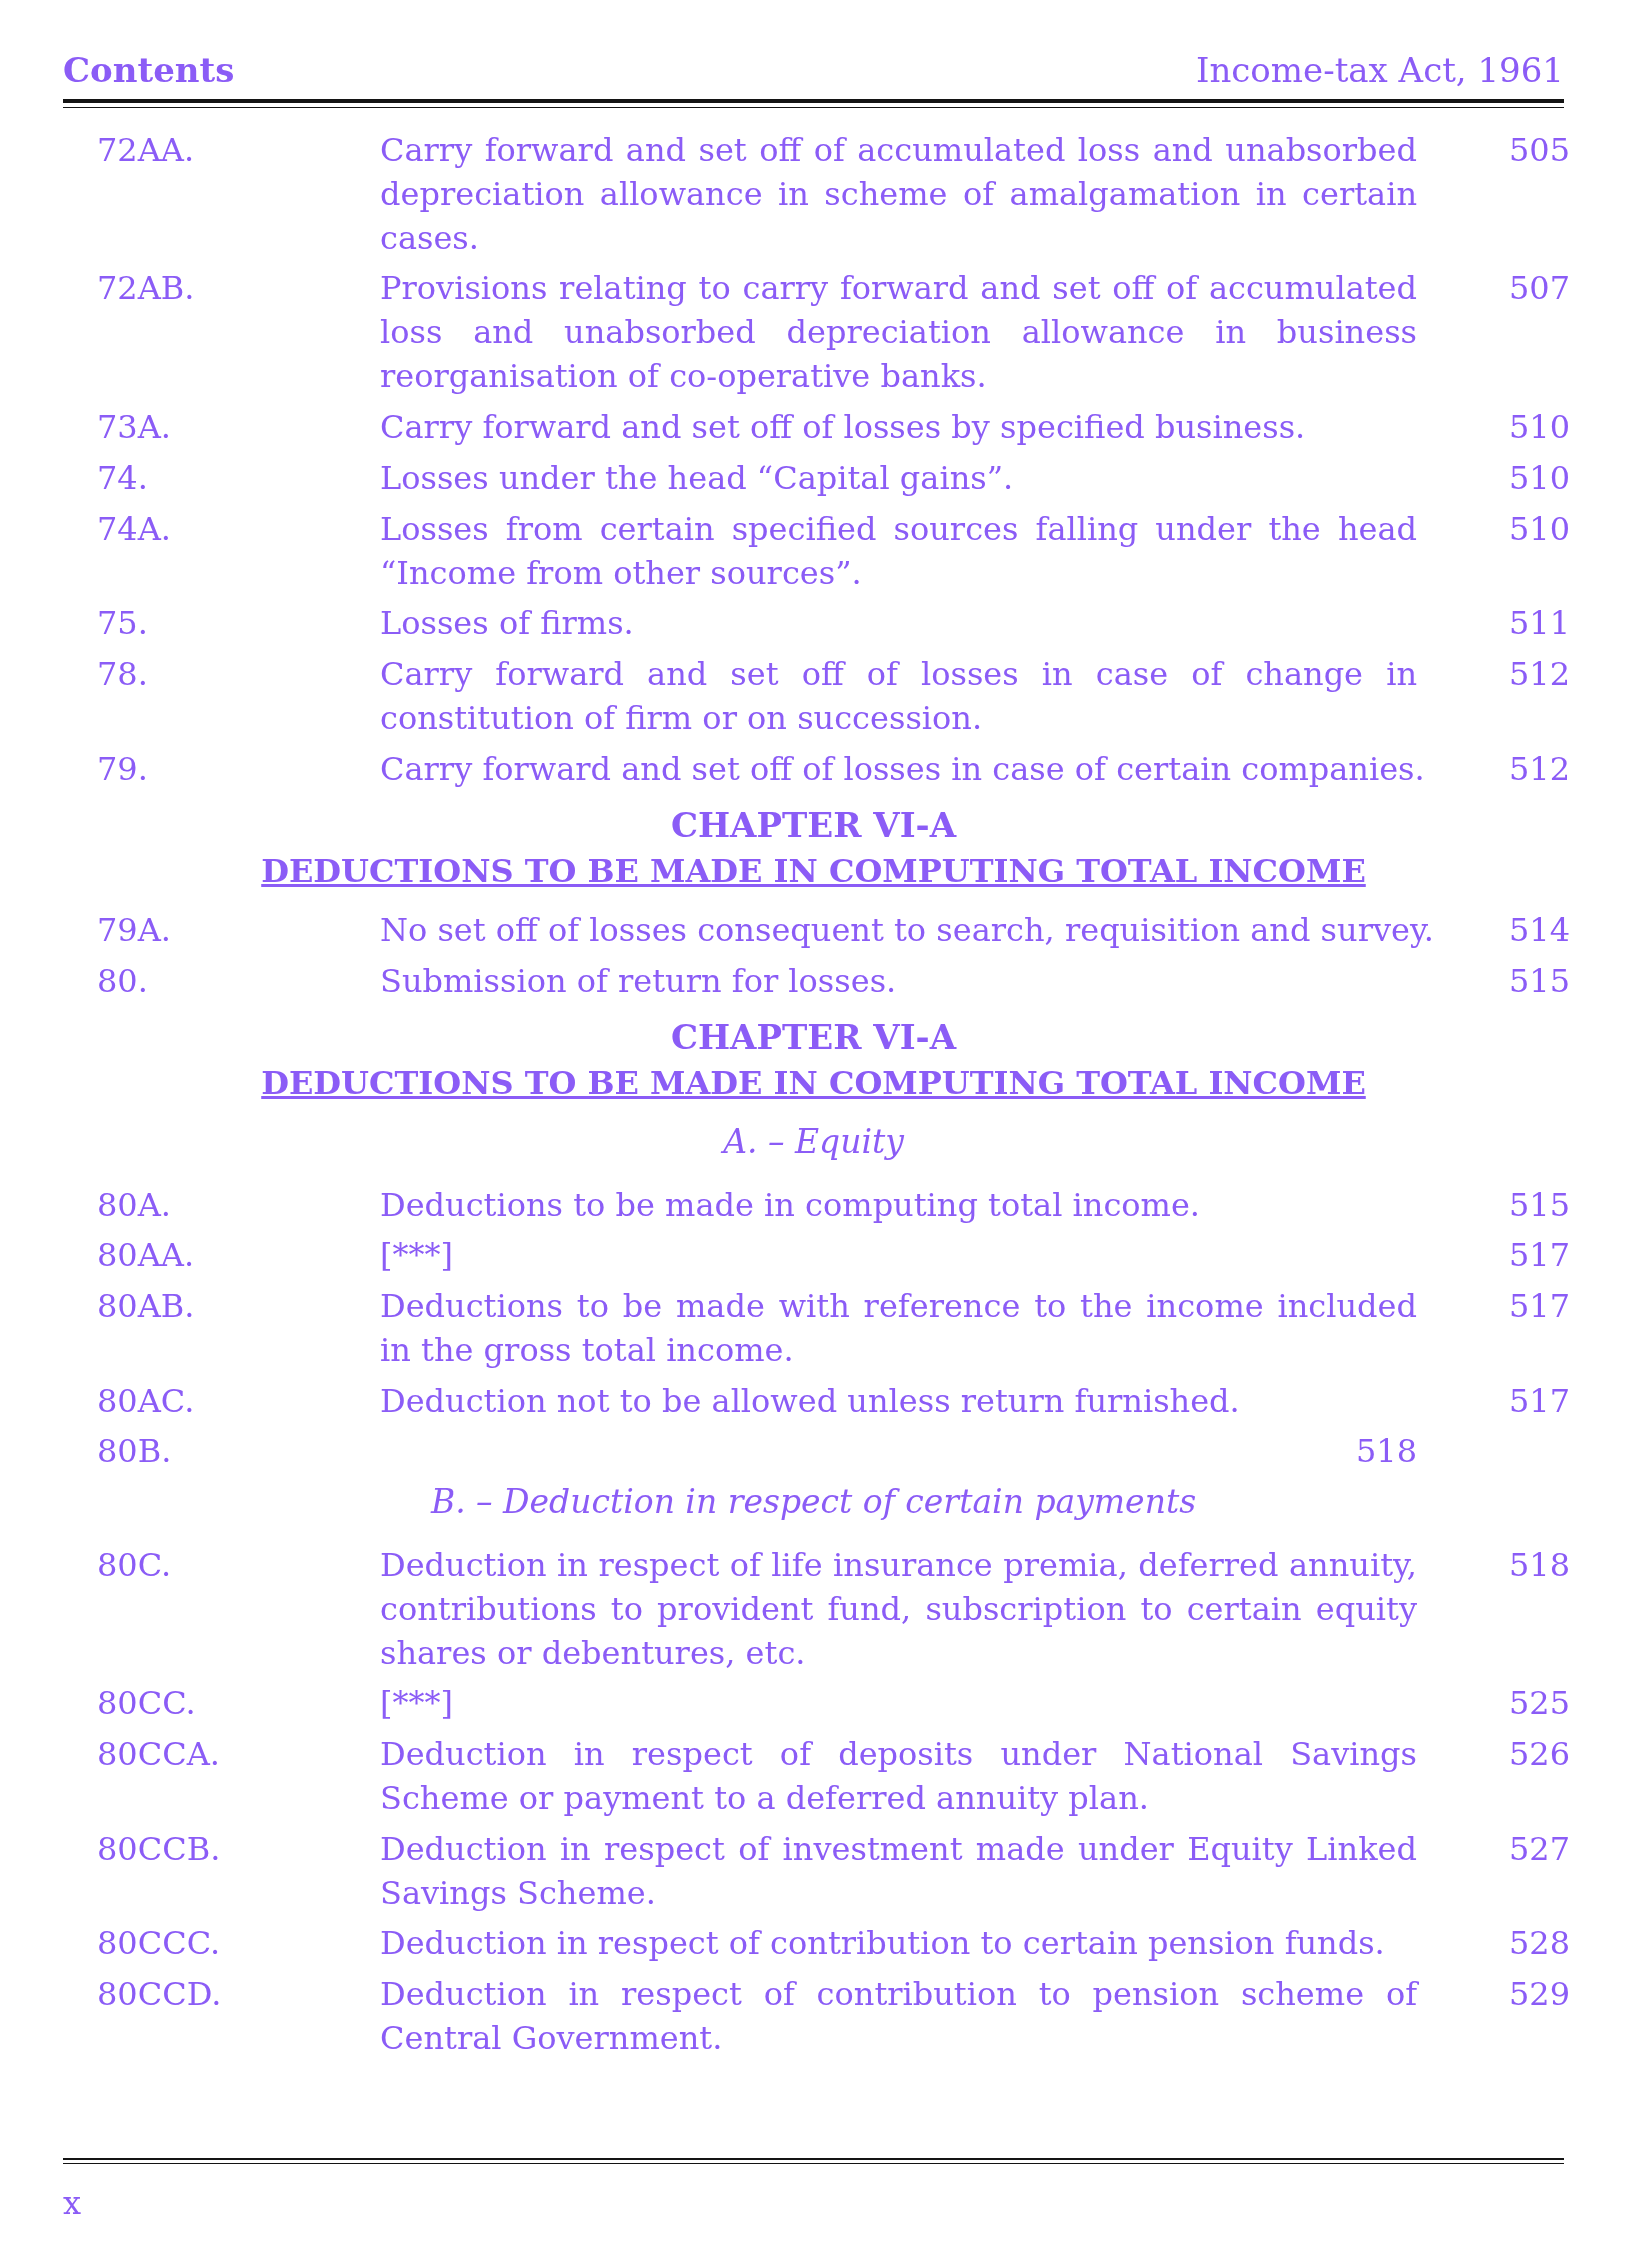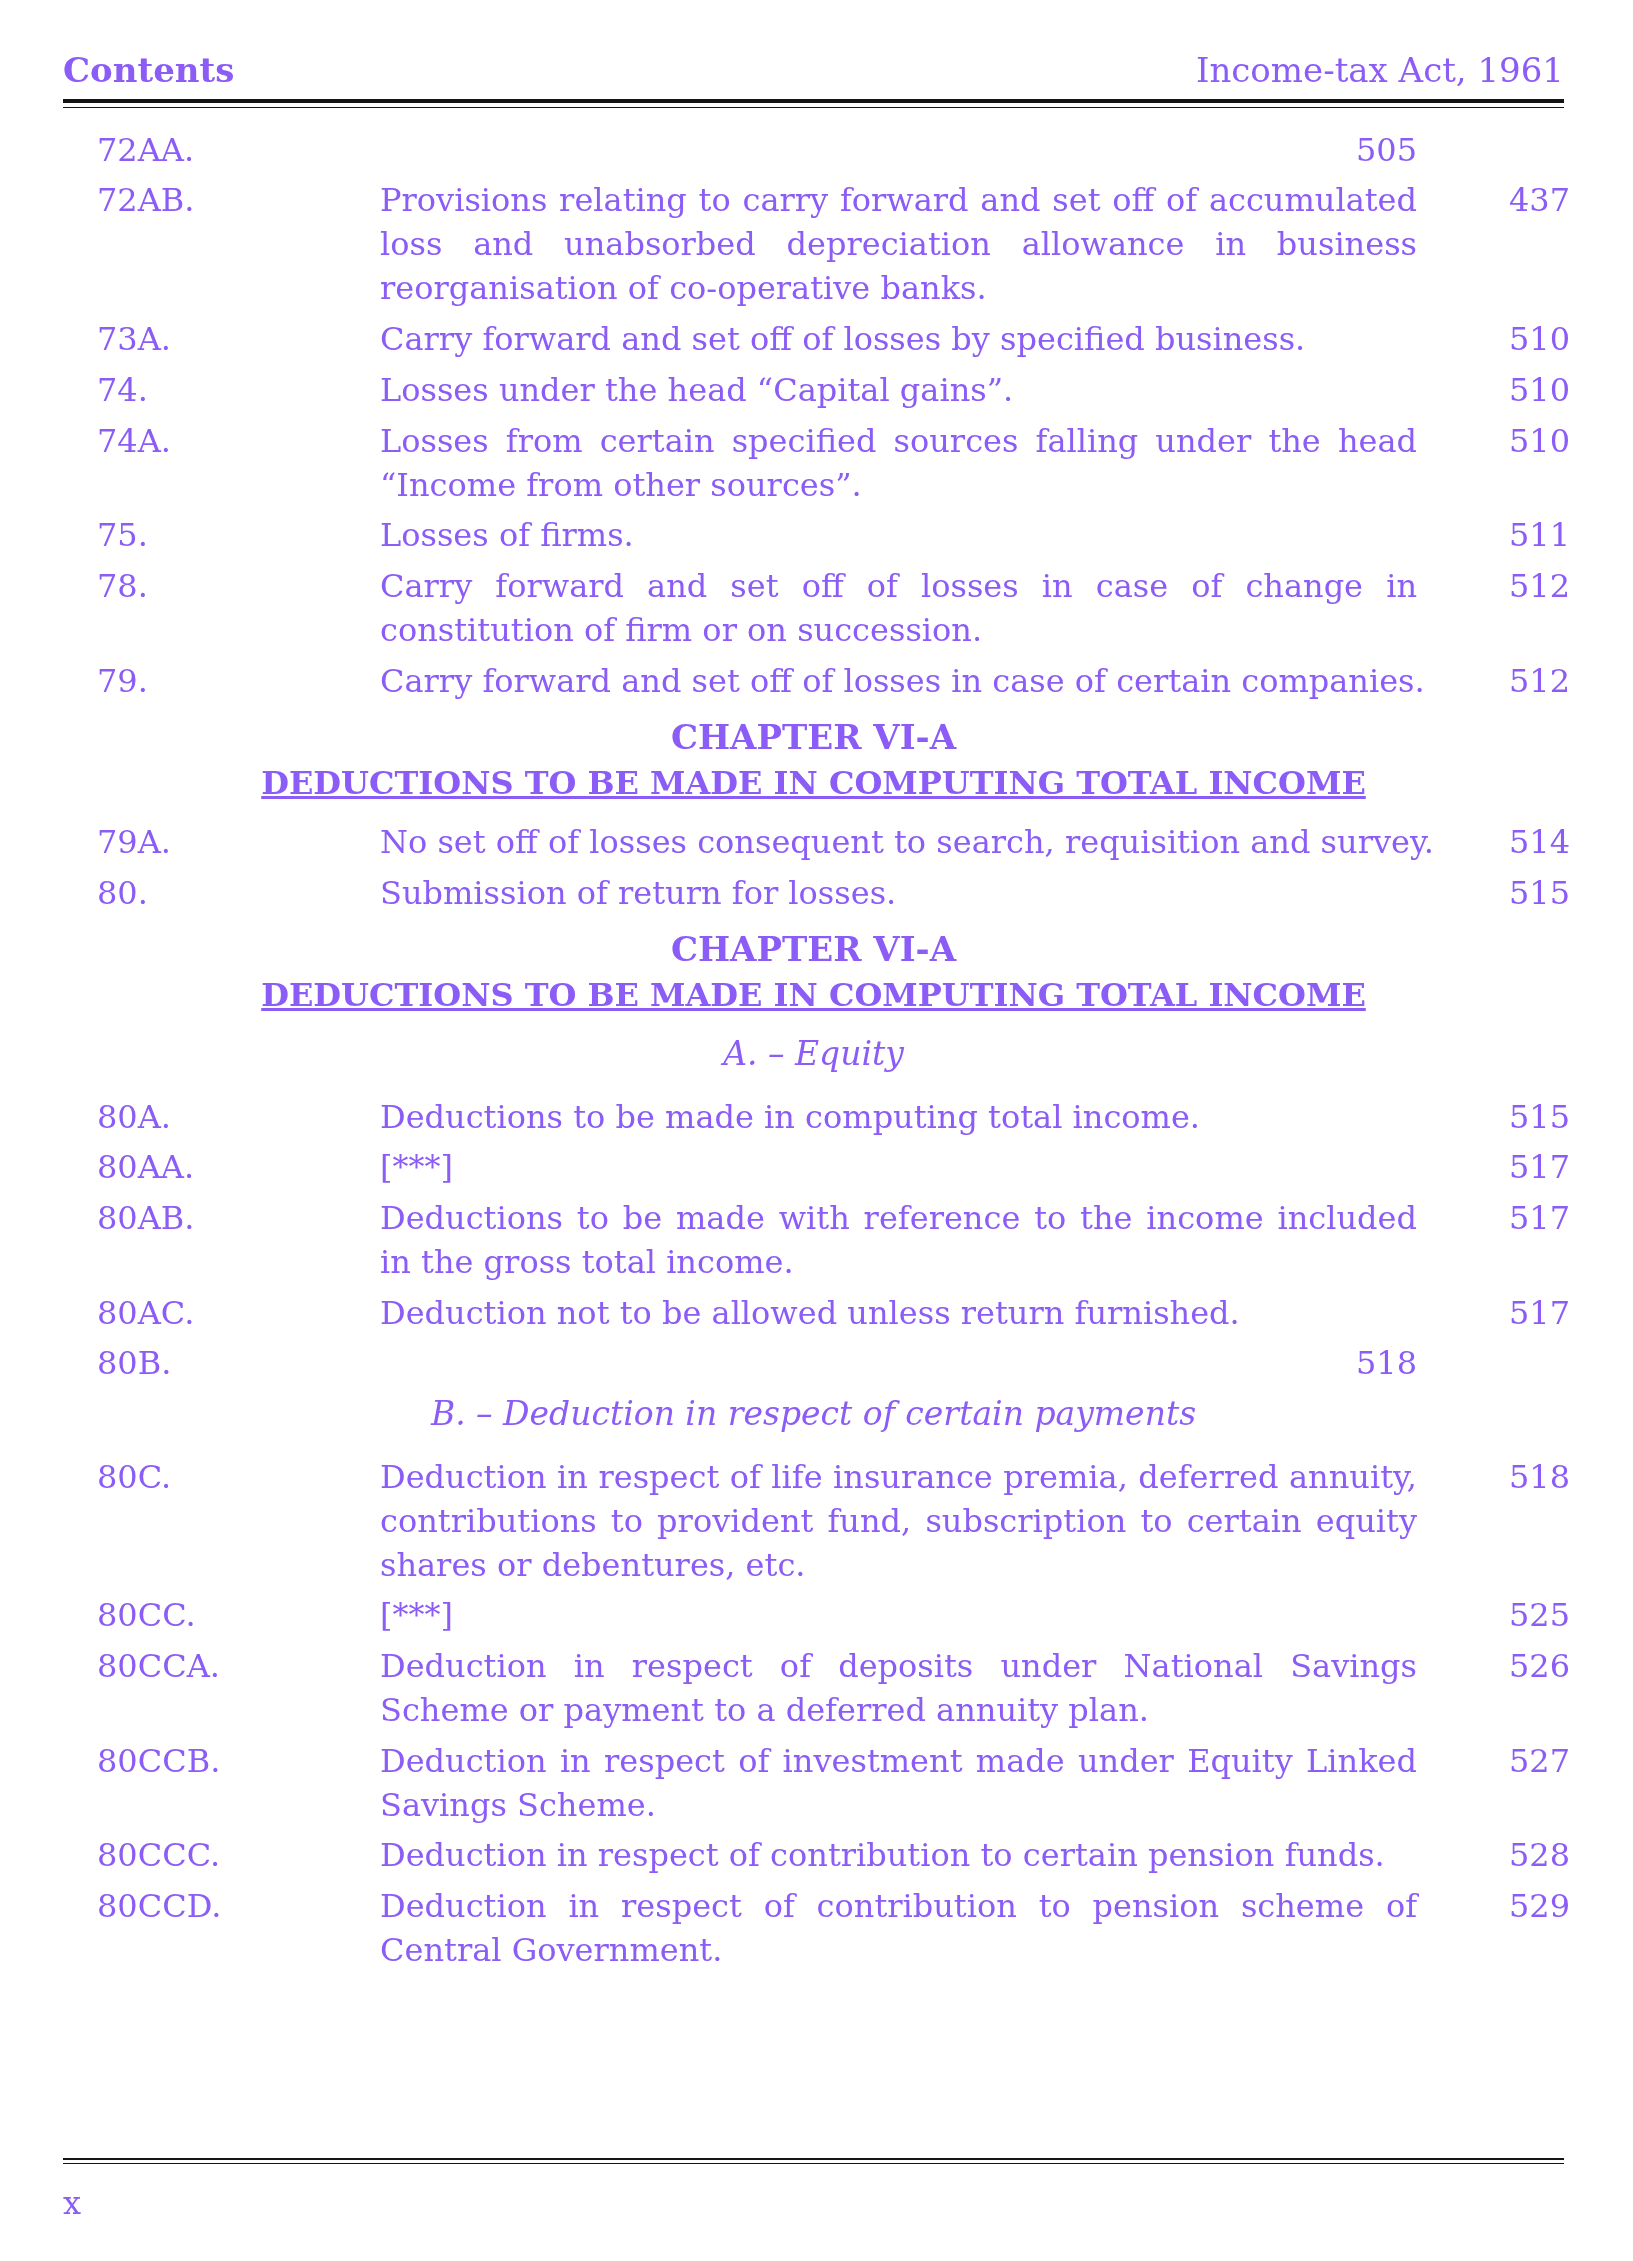--- a/index.html
+++ b/index.html
@@ -80,27 +80,28 @@
   <div class="header">
     <span class="header-left">Contents</span>
     <span class="header-right">Income-tax Act, 1961</span>
   </div>
   <div class="rule"></div>
 
   <div class="toc">
 
     <div class="entry">
       <span class="num">72AA.</span>
+      <span class="desc">Carry forward and set off of accumulated loss and unabsorbed depreciation allowance in scheme of amalgamation in certain cases.</span>
       <span class="pg">505</span>
     </div>
 
     <div class="entry">
       <span class="num">72AB.</span>
       <span class="desc">Provisions relating to carry forward and set off of accumulated loss and unabsorbed depreciation allowance in business reorganisation of co-operative banks.</span>
-      <span class="pg">437</span>
+      <span class="pg">507</span>
     </div>
 
 
     <div class="entry single">
       <span class="num">73A.</span>
       <span class="desc">Carry forward and set off of losses by specified business.</span>
       <span class="pg">510</span>
     </div>
 
     <div class="entry single">

